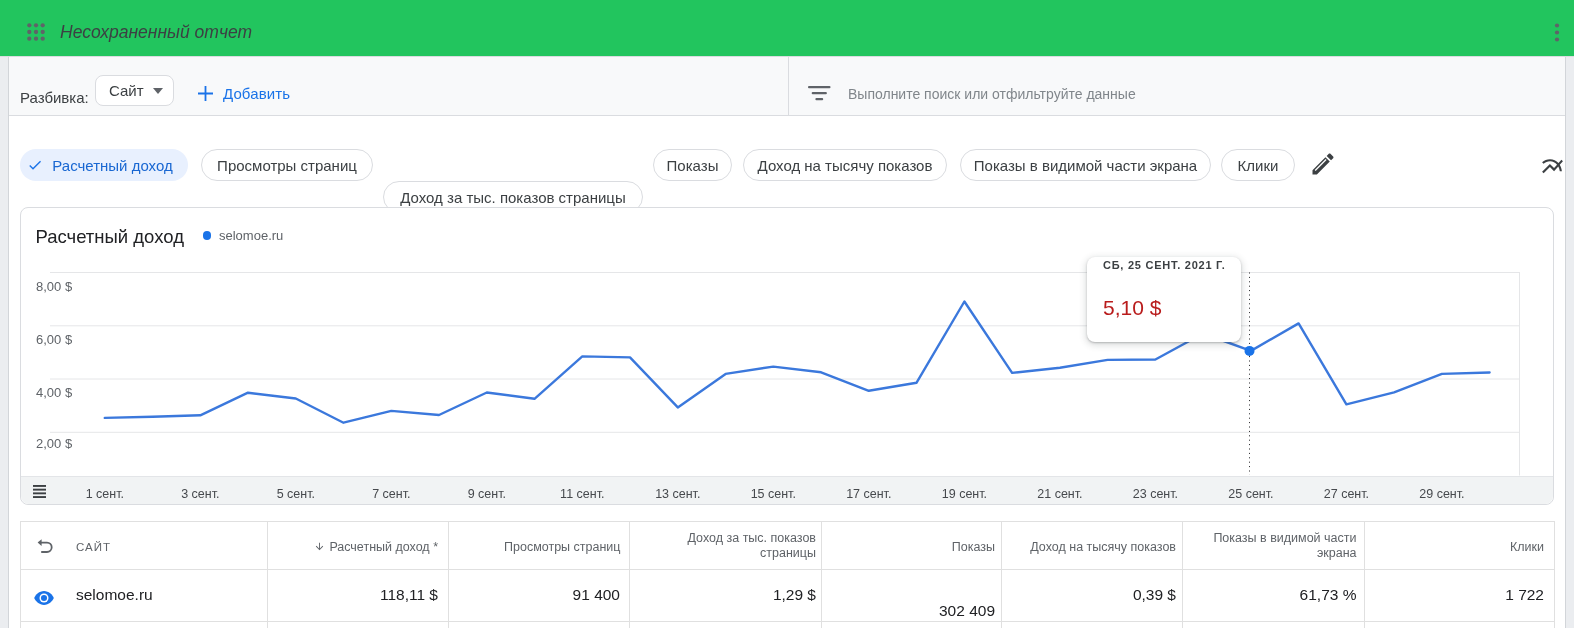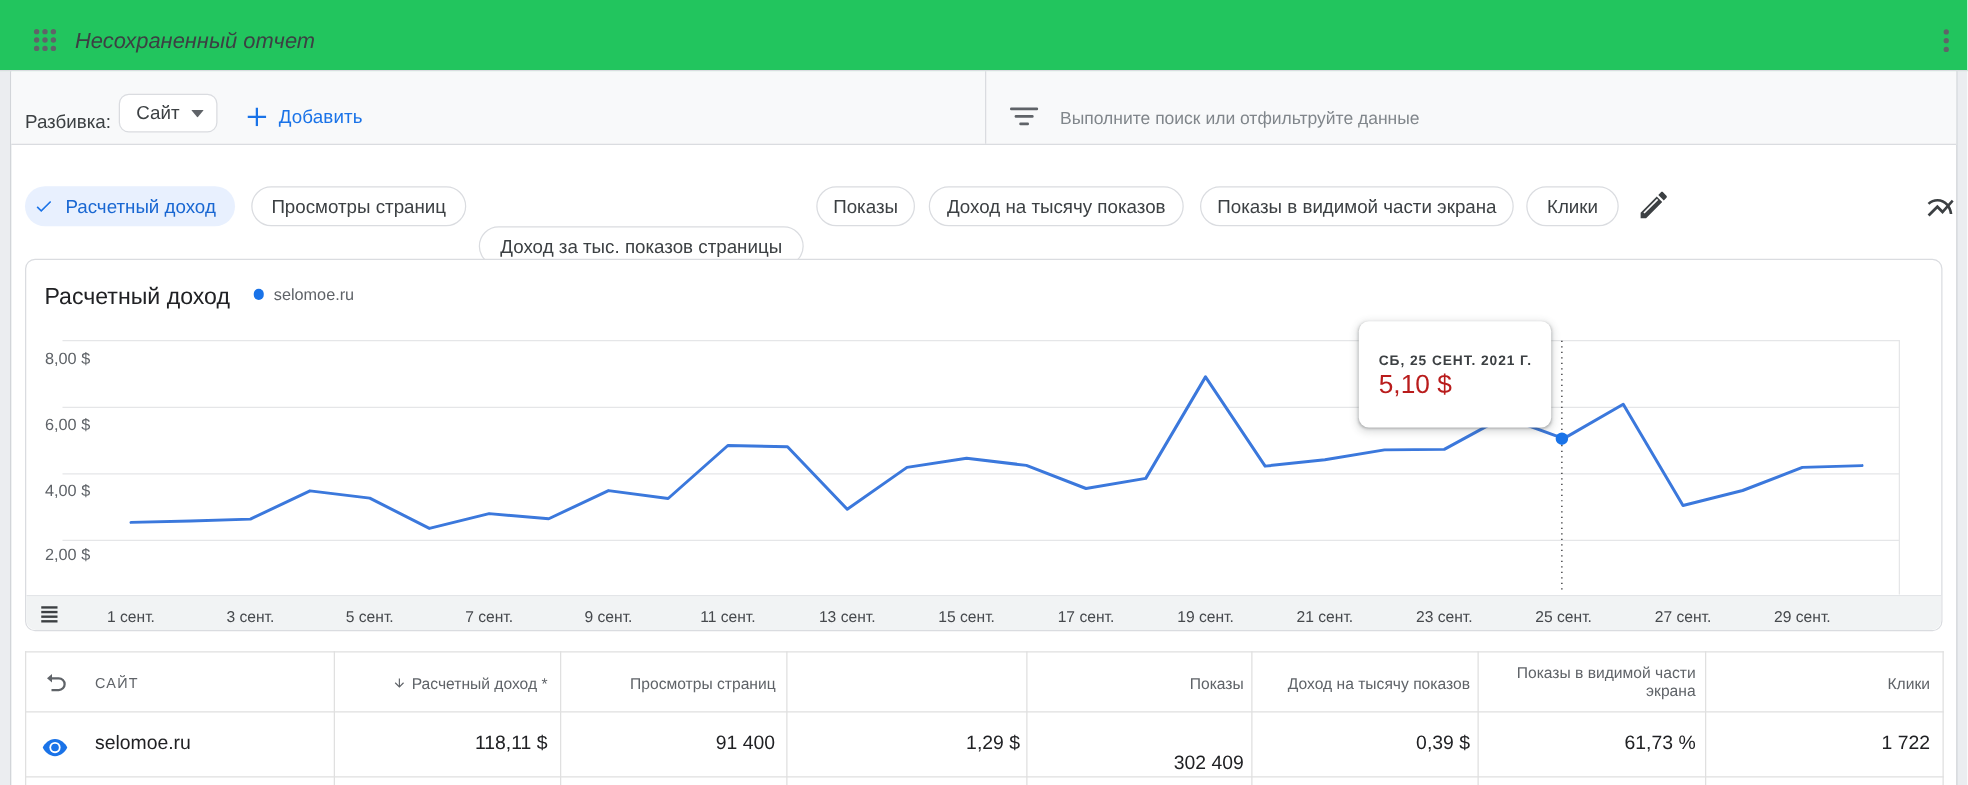--- a/index.html
+++ b/index.html
@@ -139,21 +139,21 @@
       </g>
 
       <line x1="1249.5" y1="272.5" x2="1249.5" y2="475" stroke="#202124" stroke-width="1" stroke-dasharray="1 3.4"></line>
 
       <polyline fill="none" stroke="#3b78dc" stroke-width="2.4" stroke-linejoin="round" stroke-linecap="round" points="104.8,417.9 152.5,416.8 200.3,415.3 248,392.7 295.8,398.5 343.5,422.7 391.3,410.9 439,415 486.8,392.5 534.5,398.8 582.3,356.4 630,357.4 677.8,407.4 725.6,373.9 773.3,366.6 821.1,372.3 868.8,390.8 916.6,382.7 964.4,301.5 1012.1,372.9 1059.9,367.8 1107.6,359.9 1155.4,359.5 1203.1,333.5 1250.9,350.9 1298.6,323.4 1346.4,404.4 1394.1,392.4 1441.9,373.9 1489.6,372.5"></polyline>
       <circle cx="1249.5" cy="350.9" r="5" fill="#1a73e8"></circle>
     </g>
   </svg>
 
   <div class="abs" style="left:1065.5px;top:48.5px;width:154.5px;height:85px;background:#fff;border-radius:8px;box-shadow:0 1px 2px rgba(60,64,67,.3),0 2px 6px 2px rgba(60,64,67,.15);">
-    <div class="abs" style="left:16.5px;top:26px;font-size:11px;font-weight:700;letter-spacing:.75px;color:#3c4043;">СБ, 25 СЕНТ. 2021 Г.</div>
+    <div class="abs" style="left:16.5px;top:2px;font-size:11px;font-weight:700;letter-spacing:.75px;color:#3c4043;">СБ, 25 СЕНТ. 2021 Г.</div>
     <div class="abs" style="left:16.5px;top:39px;font-size:21px;color:#b91c1c;">5,10 $</div>
   </div>
 </div>
 
 <div class="abs" style="left:20px;top:521px;width:1535px;height:107px;">
 <style>
   .vl { position:absolute; top:0; width:1px; height:107px; background:#e0e0e0; }
   .hl { position:absolute; left:0; width:1535px; height:1px; background:#e0e0e0; }
   .hc { position:absolute; font-size:12.5px; color:#5f6368; }
   .hr { text-align:right; }
@@ -176,20 +176,21 @@
   <svg class="abs" style="left:16px;top:18px;" width="18" height="16" viewBox="0 0 18 16">
     <path d="M5 3.6 H11 A4.7 4.7 0 0 1 11 13 H5.2" fill="none" stroke="#5f6368" stroke-width="1.8"></path>
     <path d="M5.6 0.2 L1.6 3.6 L5.6 7 Z" fill="#5f6368"></path>
   </svg>
   <div class="hc" style="left:56px;top:19.5px;letter-spacing:1px;font-size:11.5px;">САЙТ</div>
   <div class="hc hr" style="right:1117px;top:18.5px;width:250px;">
     <svg width="11" height="11" viewBox="0 0 24 24" style="vertical-align:-1px;margin-right:4px;">
         <path d="M20 12l-1.41-1.41L13 16.17V4h-2v12.17l-5.58-5.59L4 12l8 8 8-8z" fill="#5f6368"></path>
       </svg>Расчетный доход *</div>
   <div class="hc hr" style="right:934.5px;top:18.5px;width:250px;">Просмотры страниц</div>
+  <div class="hc hr" style="right:739px;top:9.5px;width:250px;line-height:15px;">Доход за тыс. показов<br>страницы</div>
   <div class="hc hr" style="right:560px;top:18.5px;width:250px;">Показы</div>
   <div class="hc hr" style="right:379px;top:18.5px;width:250px;">Доход на тысячу показов</div>
   <div class="hc hr" style="right:198.5px;top:9.5px;width:250px;line-height:15px;">Показы в видимой части<br>экрана</div>
   <div class="hc hr" style="right:11px;top:18.5px;width:250px;">Клики</div>
 
   <svg class="abs" style="left:13px;top:68.5px;" width="22" height="16" viewBox="0 0 20 16">
     <path d="M10 1.1 C5.3 1.1 1.5 4.8 0.2 8 C1.5 11.2 5.3 14.9 10 14.9 C14.7 14.9 18.5 11.2 19.8 8 C18.5 4.8 14.7 1.1 10 1.1 Z" fill="#1a73e8"></path>
     <circle cx="10" cy="8" r="4.5" fill="#fff"></circle>
     <circle cx="10" cy="8" r="3.05" fill="#1a73e8"></circle>
   </svg>

